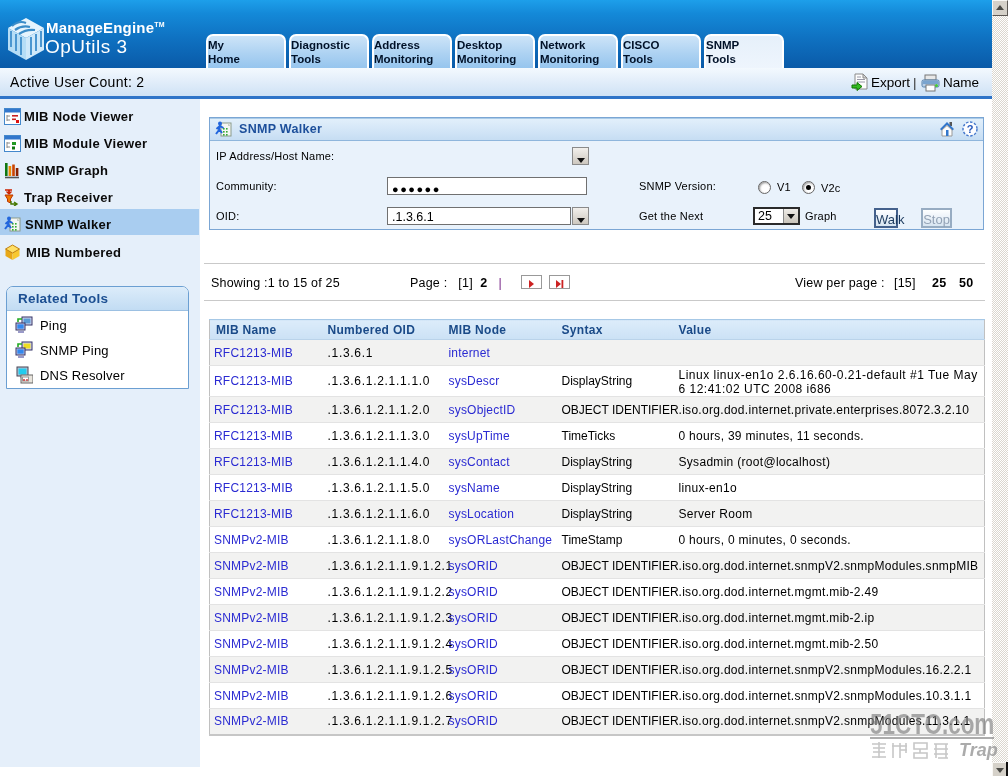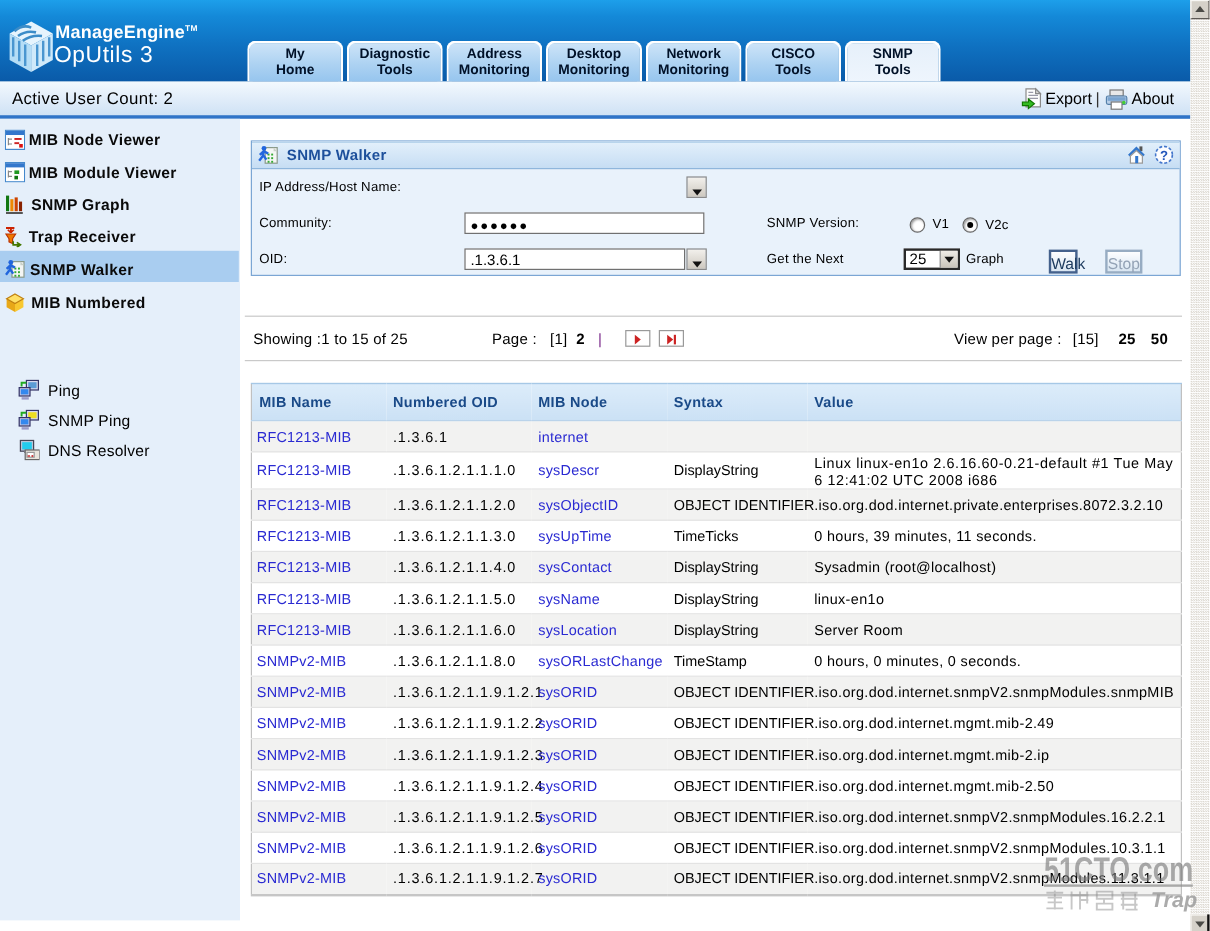--- a/index.html
+++ b/index.html
@@ -9,21 +9,21 @@
 
 #header { position:absolute; left:0; top:0; width:992px; height:68px;
   background:linear-gradient(180deg,#1d9fea 0%,#1489d8 20%,#0f72c2 55%,#0a5aa8 100%); }
 #lg1 { position:absolute; left:46px; top:19px; font-size:15px; font-weight:bold; color:#fff; letter-spacing:0.2px; }
 #lg1 sup { font-size:7px; }
 #lg2 { position:absolute; left:45px; top:36px; font-size:19px; color:#fff; font-weight:normal; letter-spacing:0.5px; }
 #toplinks { position:absolute; right:30px; top:9px; color:#fff; font-weight:bold; font-size:12.5px; letter-spacing:0.4px; }
 .tab { position:absolute; bottom:0; height:34px; width:80px;
   background:linear-gradient(180deg,#cde4f8 0%,#add2f2 55%,#96c5ee 100%);
   border:2px solid #fff; border-bottom:none; border-radius:7px 7px 0 0;
-  color:#001128; font-weight:bold; font-size:11.5px; text-align:center; padding-top:2px; line-height:14px; }
+  color:#001128; font-weight:bold; font-size:11.5px; padding-top:2px; line-height:14px; }
 .tab.active { background:linear-gradient(180deg,#e6f0fa 0%,#eef5fd 100%); }
 
 #abar { position:absolute; left:0; top:68px; width:992px; height:31px;
   background:linear-gradient(180deg,#f3f9fe 0%,#e3eefa 45%,#cfe2f5 100%);
   border-bottom:3px solid #2f74c8; }
 #auc { position:absolute; left:10px; top:74px; font-size:14px; letter-spacing:0.3px; color:#000; }
 #expt { position:absolute; left:871px; top:75px; font-size:13.5px; color:#000; }
 #prnt { position:absolute; left:943px; top:75px; font-size:13.5px; color:#000; }
 #pipe1 { position:absolute; left:913px; top:75px; font-size:13.5px; color:#333; }
 
@@ -69,21 +69,21 @@
   background:linear-gradient(180deg,#fdfeff 0%,#e8f0f8 55%,#d8e5f1 100%); padding-top:2px; }
 #walk { left:664px; top:90px; width:24px; border:2px solid #44618c; color:#1c3a5e; }
 #stop { left:711px; top:90px; width:31px; border:2px solid #97acc2; color:#93a2b5; }
 .hr { position:absolute; left:204px; width:781px; height:1px; background:#c9c9c9; }
 
 .sh { position:absolute; font-size:12.5px; color:#000; letter-spacing:0.2px; }
 .pgbtn { position:absolute; width:21px; height:14px; border:1px solid #999; background:#fff; }
 
 #tblwrap { position:absolute; left:209px; top:319px; width:775px; }
 table { border-collapse:collapse; width:775px; table-layout:fixed; }
-th { height:31px; background:linear-gradient(180deg,#dcecfa 0%,#cbe1f5 100%);
+th { height:20px; background:linear-gradient(180deg,#dcecfa 0%,#cbe1f5 100%);
   border-top:1px solid #a6c8e6; border-bottom:1px solid #bad3ea;
   color:#1a4a88; font-weight:bold; text-align:left; font-size:12px; padding-left:6px; letter-spacing:0.3px; }
 td { height:26px; border-bottom:1px solid #e3e3e3; font-size:12px; color:#000;
   padding-left:6px; letter-spacing:0.2px; white-space:nowrap; overflow:visible; vertical-align:middle; }
 tr.g td { background:#f2f2f1; }
 td.c1 { padding-left:4px; }
 td.oid { letter-spacing:0.7px; padding-left:6px; }
 td.syn { letter-spacing:0; }
 td.val { letter-spacing:0.3px; padding-left:6px; }
 a.l1 { color:#2a2ad2; text-decoration:none; }
@@ -137,21 +137,21 @@
 </svg>
 <div id="expt">Export</div>
 <div id="pipe1">|</div>
 <svg class="abs" style="left:921px;top:74px;z-index:3" width="19" height="18" viewBox="0 0 19 18">
   <rect x="4" y="1" width="11" height="5" fill="#e8e8e8" stroke="#777"></rect>
   <rect x="1" y="6" width="17" height="7" rx="1.5" fill="#b9cfe8" stroke="#5580aa"></rect>
   <rect x="2" y="7" width="15" height="3" fill="#7aa4cf"></rect>
   <rect x="5" y="11" width="9" height="6" fill="#fff" stroke="#777"></rect>
   <circle cx="15.5" cy="11.5" r="1.5" fill="#44cc33"></circle>
 </svg>
-<div id="prnt">About</div>
+<div id="prnt">Name</div>
 
 <div id="side">
   <div id="sel" style="top:110px"></div>
   <svg class="mico" style="top:9px" viewBox="0 0 17 17">
     <rect x="0.5" y="0.5" width="16" height="16" fill="#fff" stroke="#4488cc"></rect>
     <rect x="1" y="1" width="15" height="3.5" fill="#3377cc"></rect>
     <path d="M3,7 L3,13 M3,8 L6,8 M3,12 L6,12" stroke="#888" stroke-width="1" fill="none"></path>
     <rect x="8" y="7" width="6" height="1.6" fill="#cc2222"></rect>
     <rect x="8" y="10.5" width="4" height="1.6" fill="#cc2222"></rect>
     <rect x="12" y="12" width="3" height="3" fill="#dd1111"></rect>
@@ -195,20 +195,23 @@
     <path d="M5,4 L4,9 L1,13 M4.5,8.5 L7,12 M4.8,5 L1.5,8 M5,5 L8.5,7" stroke="#2266dd" stroke-width="2" fill="none"></path>
   </svg>
   <div class="mi" style="left:25px;top:118px">SNMP Walker</div>
   <svg class="mico" style="top:145px" viewBox="0 0 17 17">
     <polygon points="8.5,1 15.5,5 8.5,9 1.5,5" fill="#ffe066"></polygon>
     <polygon points="1.5,5 8.5,9 8.5,16 1.5,12" fill="#e8a818"></polygon>
     <polygon points="15.5,5 8.5,9 8.5,16 15.5,12" fill="#f8c830"></polygon>
     <polygon points="8.5,1 15.5,5 8.5,9 1.5,5" stroke="#c08010" fill="none"></polygon>
   </svg>
   <div class="mi" style="left:26px;top:146px">MIB Numbered</div>
+  <div id="rbox" style="top:187px">
+    <div id="rhead">Related Tools</div>
+  </div>
   <svg class="rico" style="top:217px" viewBox="0 0 18 18">
     <rect x="7" y="1" width="10" height="8" fill="#d8d8ee" stroke="#333366"></rect>
     <rect x="8.5" y="2.5" width="7" height="5" fill="#5b9bd5"></rect>
     <rect x="1" y="7" width="9" height="7" fill="#c8c8e4" stroke="#333366"></rect>
     <rect x="2.3" y="8.3" width="6.4" height="4.4" fill="#3388ee"></rect>
     <rect x="3" y="15" width="6" height="2" fill="#9a9ac8"></rect>
     <path d="M3,6 L3,3 L7,3" stroke="#22aa22" stroke-width="1.6" fill="none"></path>
   </svg>
   <div class="ri" style="top:219px">Ping</div>
   <svg class="rico" style="top:242px" viewBox="0 0 18 18">

